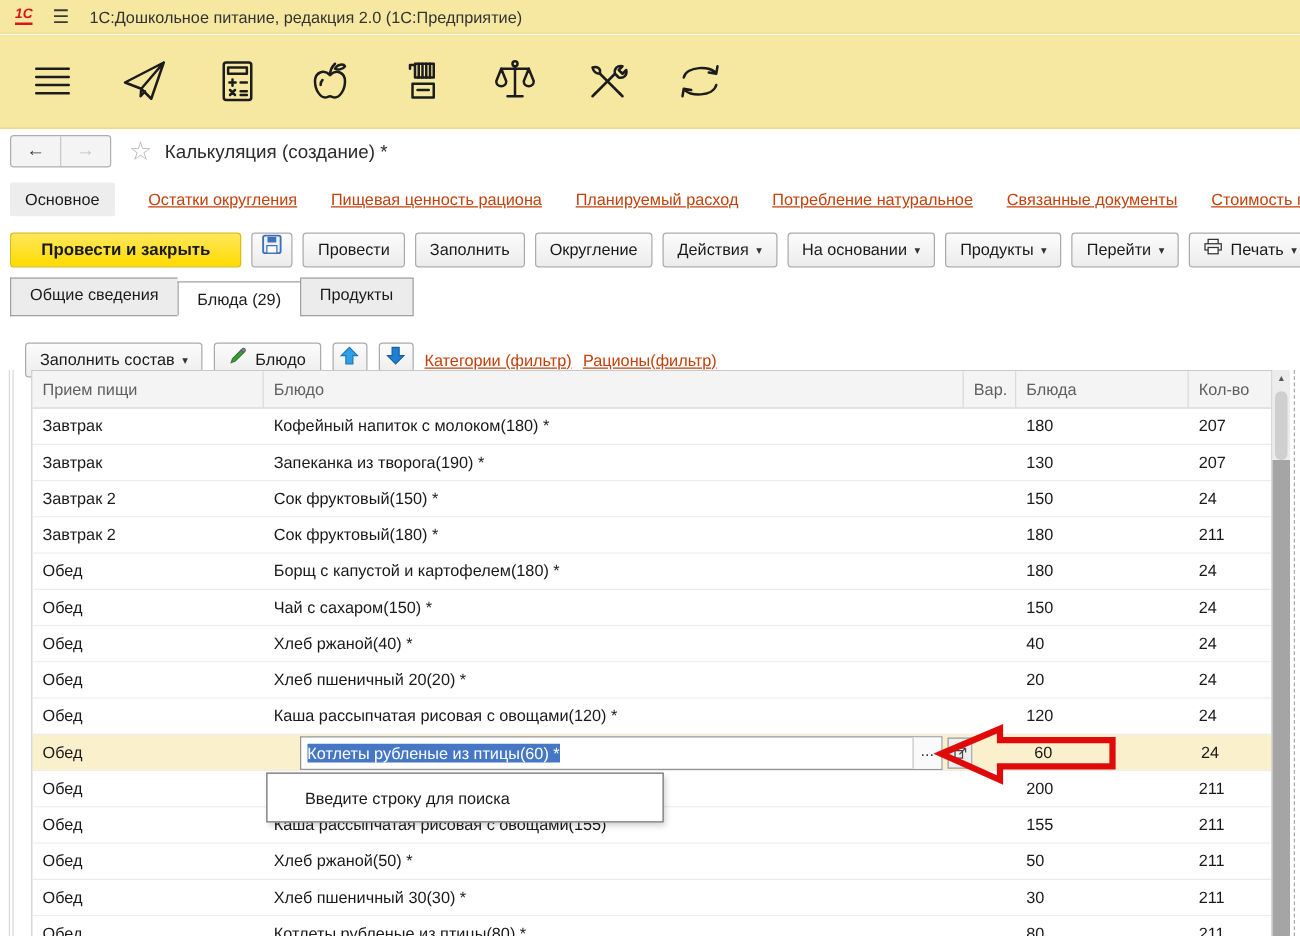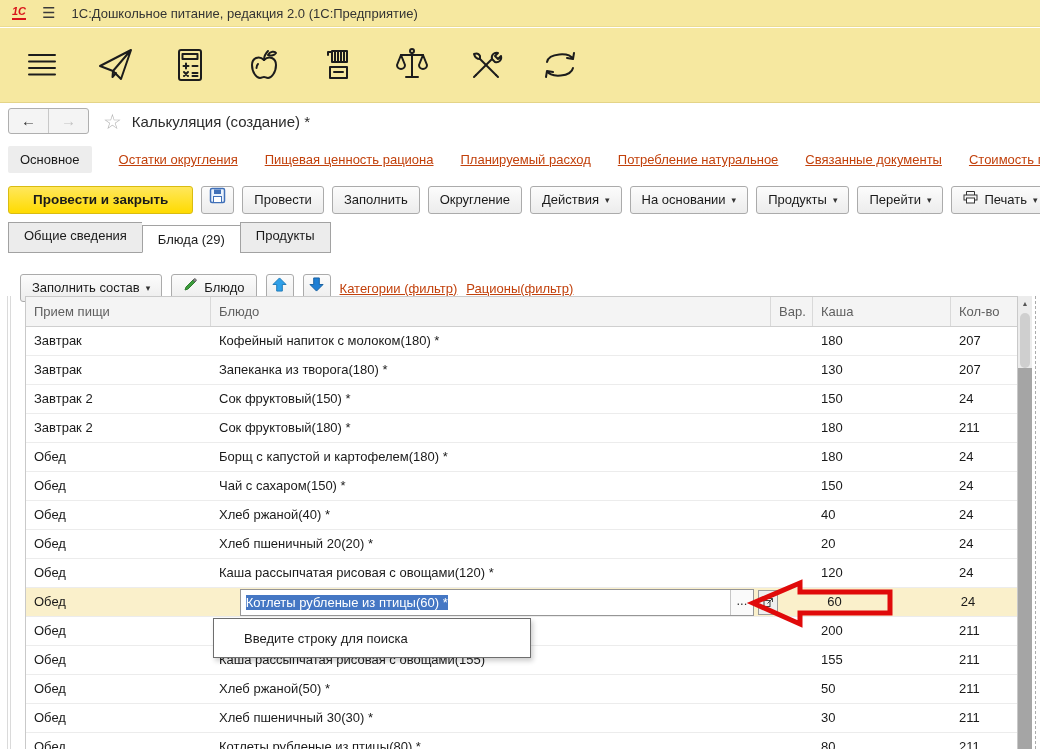--- a/index.html
+++ b/index.html
@@ -246,34 +246,34 @@
     <span class="slink">Категории (фильтр)</span>
     <span class="slink">Рационы(фильтр)</span>
   </div>
 
   <div class="splitter"></div>
   <div class="grid">
     <div class="ghead">
       <div class="hcell c-meal">Прием пищи</div>
       <div class="hcell c-dish">Блюдо</div>
       <div class="hcell c-var">Вар.</div>
-      <div class="hcell c-out">Каша</div>
+      <div class="hcell c-out">Блюда</div>
       <div class="hcell c-qty">Кол-во</div>
     </div>
     <div>
         <div class="trow">
           <div class="tcell c-meal">Завтрак</div>
           <div class="tcell c-dish">Кофейный напиток с молоком(180) *</div>
           <div class="tcell c-var"></div>
           <div class="tcell c-out">180</div>
           <div class="tcell c-qty">207</div>
         </div>
         <div class="trow">
           <div class="tcell c-meal">Завтрак</div>
-          <div class="tcell c-dish">Запеканка из творога(180) *</div>
+          <div class="tcell c-dish">Запеканка из творога(190) *</div>
           <div class="tcell c-var"></div>
           <div class="tcell c-out">130</div>
           <div class="tcell c-qty">207</div>
         </div>
         <div class="trow">
           <div class="tcell c-meal">Завтрак 2</div>
           <div class="tcell c-dish">Сок фруктовый(150) *</div>
           <div class="tcell c-var"></div>
           <div class="tcell c-out">150</div>
           <div class="tcell c-qty">24</div>

